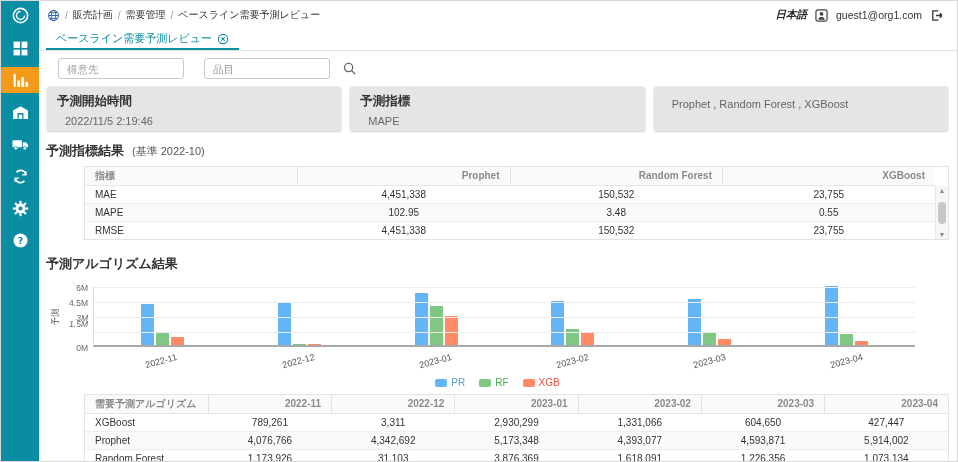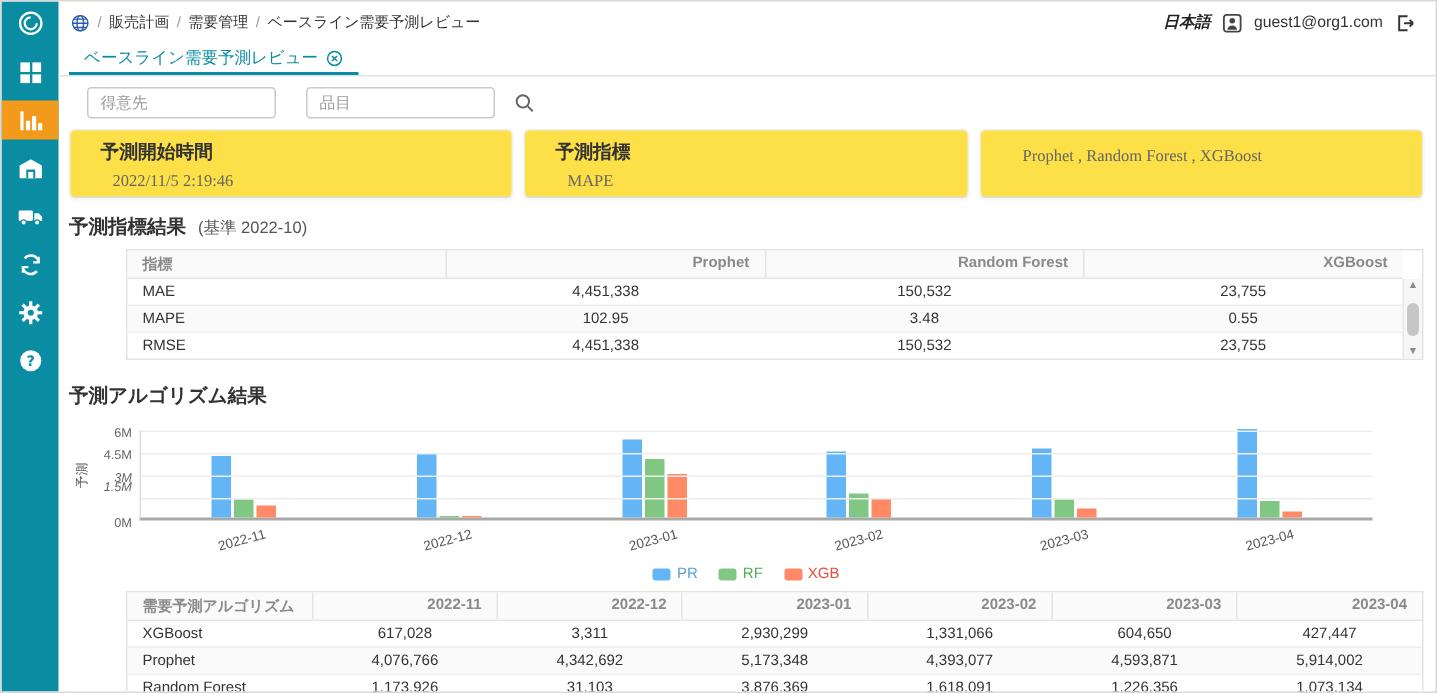--- a/index.html
+++ b/index.html
@@ -48,22 +48,22 @@
   .filters input {
     width: 126px; height: 21px; border: 1px solid #c9c9c9; border-radius: 3px;
     font-size: 10.5px; padding: 0 8px; color: #333; outline: none;
     font-family: "Liberation Sans", "DejaVu Sans", sans-serif;
     margin-left: 12px;
   }
   .filters input::placeholder { color: #9a9a9a; }
   .search-btn { margin-left: 4px; display: flex; align-items: center; cursor: pointer; }
   .cards { display: flex; gap: 7px; }
   .card {
-    flex: 1; background: #fde047; border: 1px solid #ededed; border-bottom-color: #ddd;
-    border-radius: 4px; box-shadow: 0 1px 2px rgba(0,0,0,0.06); padding: 6px 20px 8px; height: 46px; font-family: Liberation Serif, serif;
+    flex: 1; background: #e5e5e5; border: 1px solid #ededed; border-bottom-color: #ddd;
+    border-radius: 4px; box-shadow: 0 1px 2px rgba(0,0,0,0.06); padding: 6px 10px 8px; height: 46px;
   }
   .card-title { font-size: 12.5px; font-weight: bold; color: #333; }
   .card-value { font-size: 11px; color: #666; margin: 5px 0 0 8px; }
   .section-head { display: flex; align-items: baseline; gap: 8px; margin-top: 10px; }
   .section-title { font-size: 13px; font-weight: bold; color: #333; }
   .section-sub { font-size: 11px; color: #555; }
   
   .table-outer { border: 1px solid #e3e3e3; margin-top: 6px; position: relative; background: #fff; margin-left: 38px; }
   table { width: 100%; border-collapse: collapse; table-layout: fixed; }
   th {
@@ -393,21 +393,21 @@
                 <th>2022-12</th>
                 <th>2023-01</th>
                 <th>2023-02</th>
                 <th>2023-03</th>
                 <th>2023-04</th>
               </tr>
             </thead>
             <tbody>
               <tr>
                 <td>XGBoost</td>
-                <td>617,028</td>
+                <td>789,261</td>
                 <td>3,311</td>
                 <td>2,930,299</td>
                 <td>1,331,066</td>
                 <td>604,650</td>
                 <td>427,447</td>
               </tr>
               <tr>
                 <td>Prophet</td>
                 <td>4,076,766</td>
                 <td>4,342,692</td>

